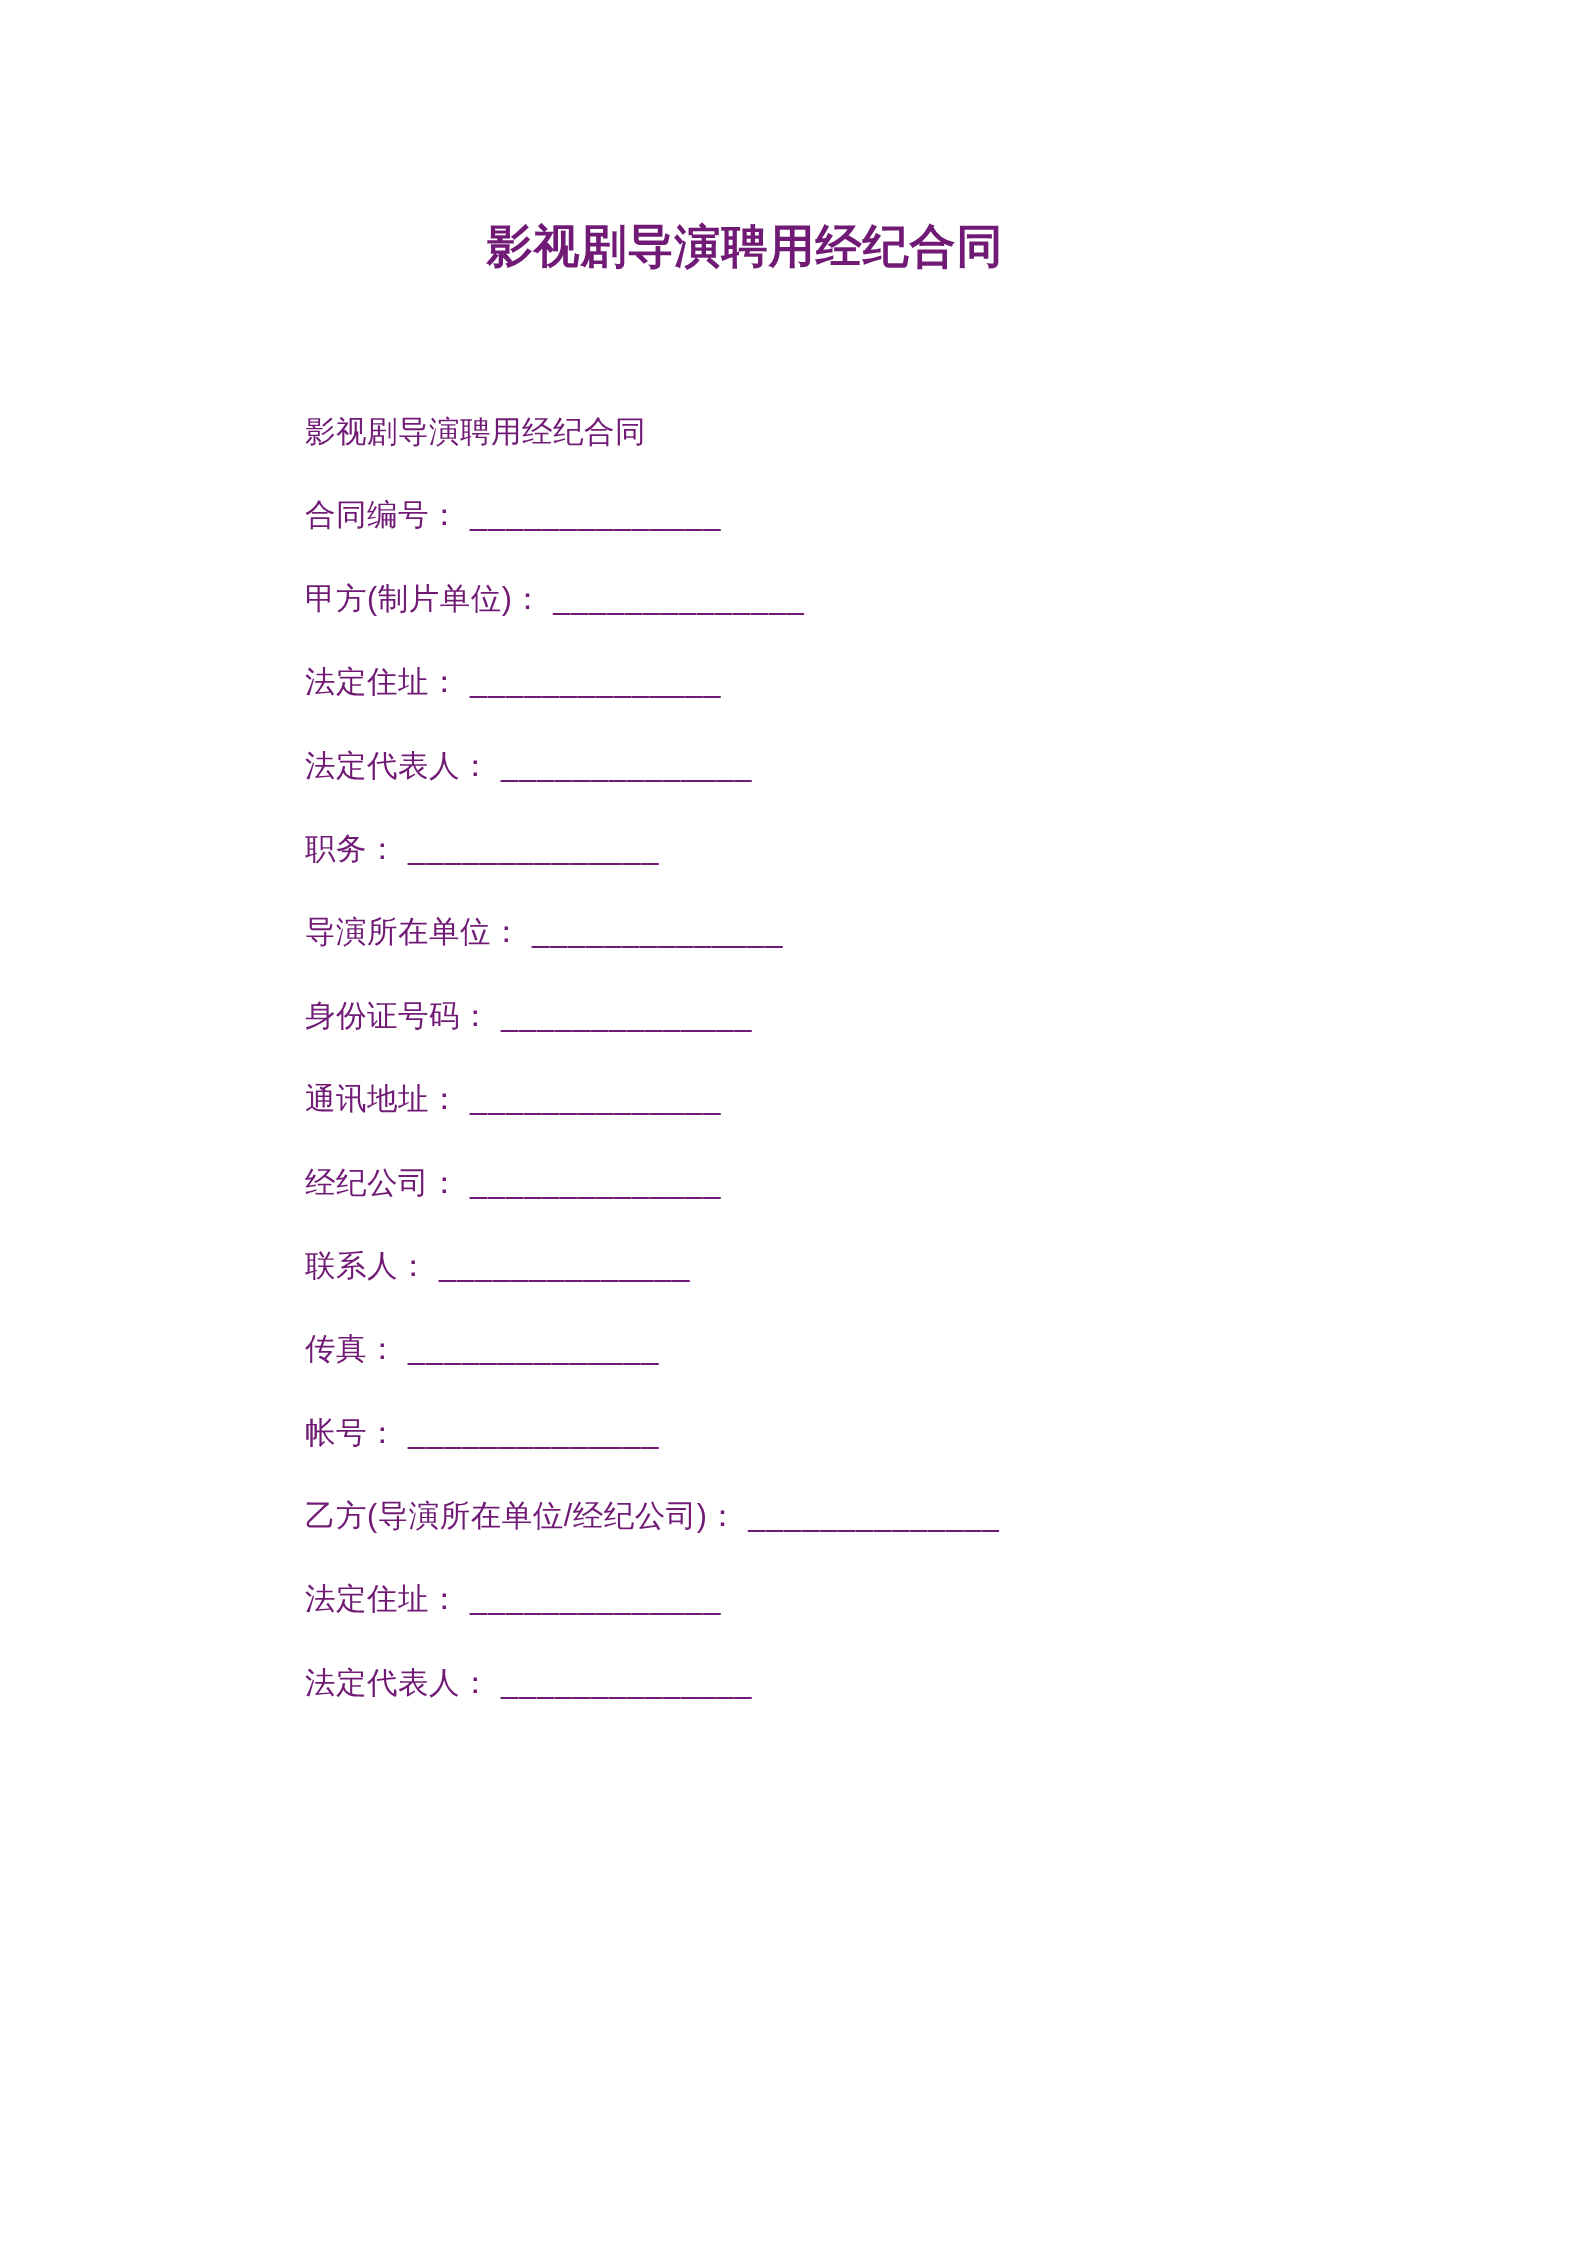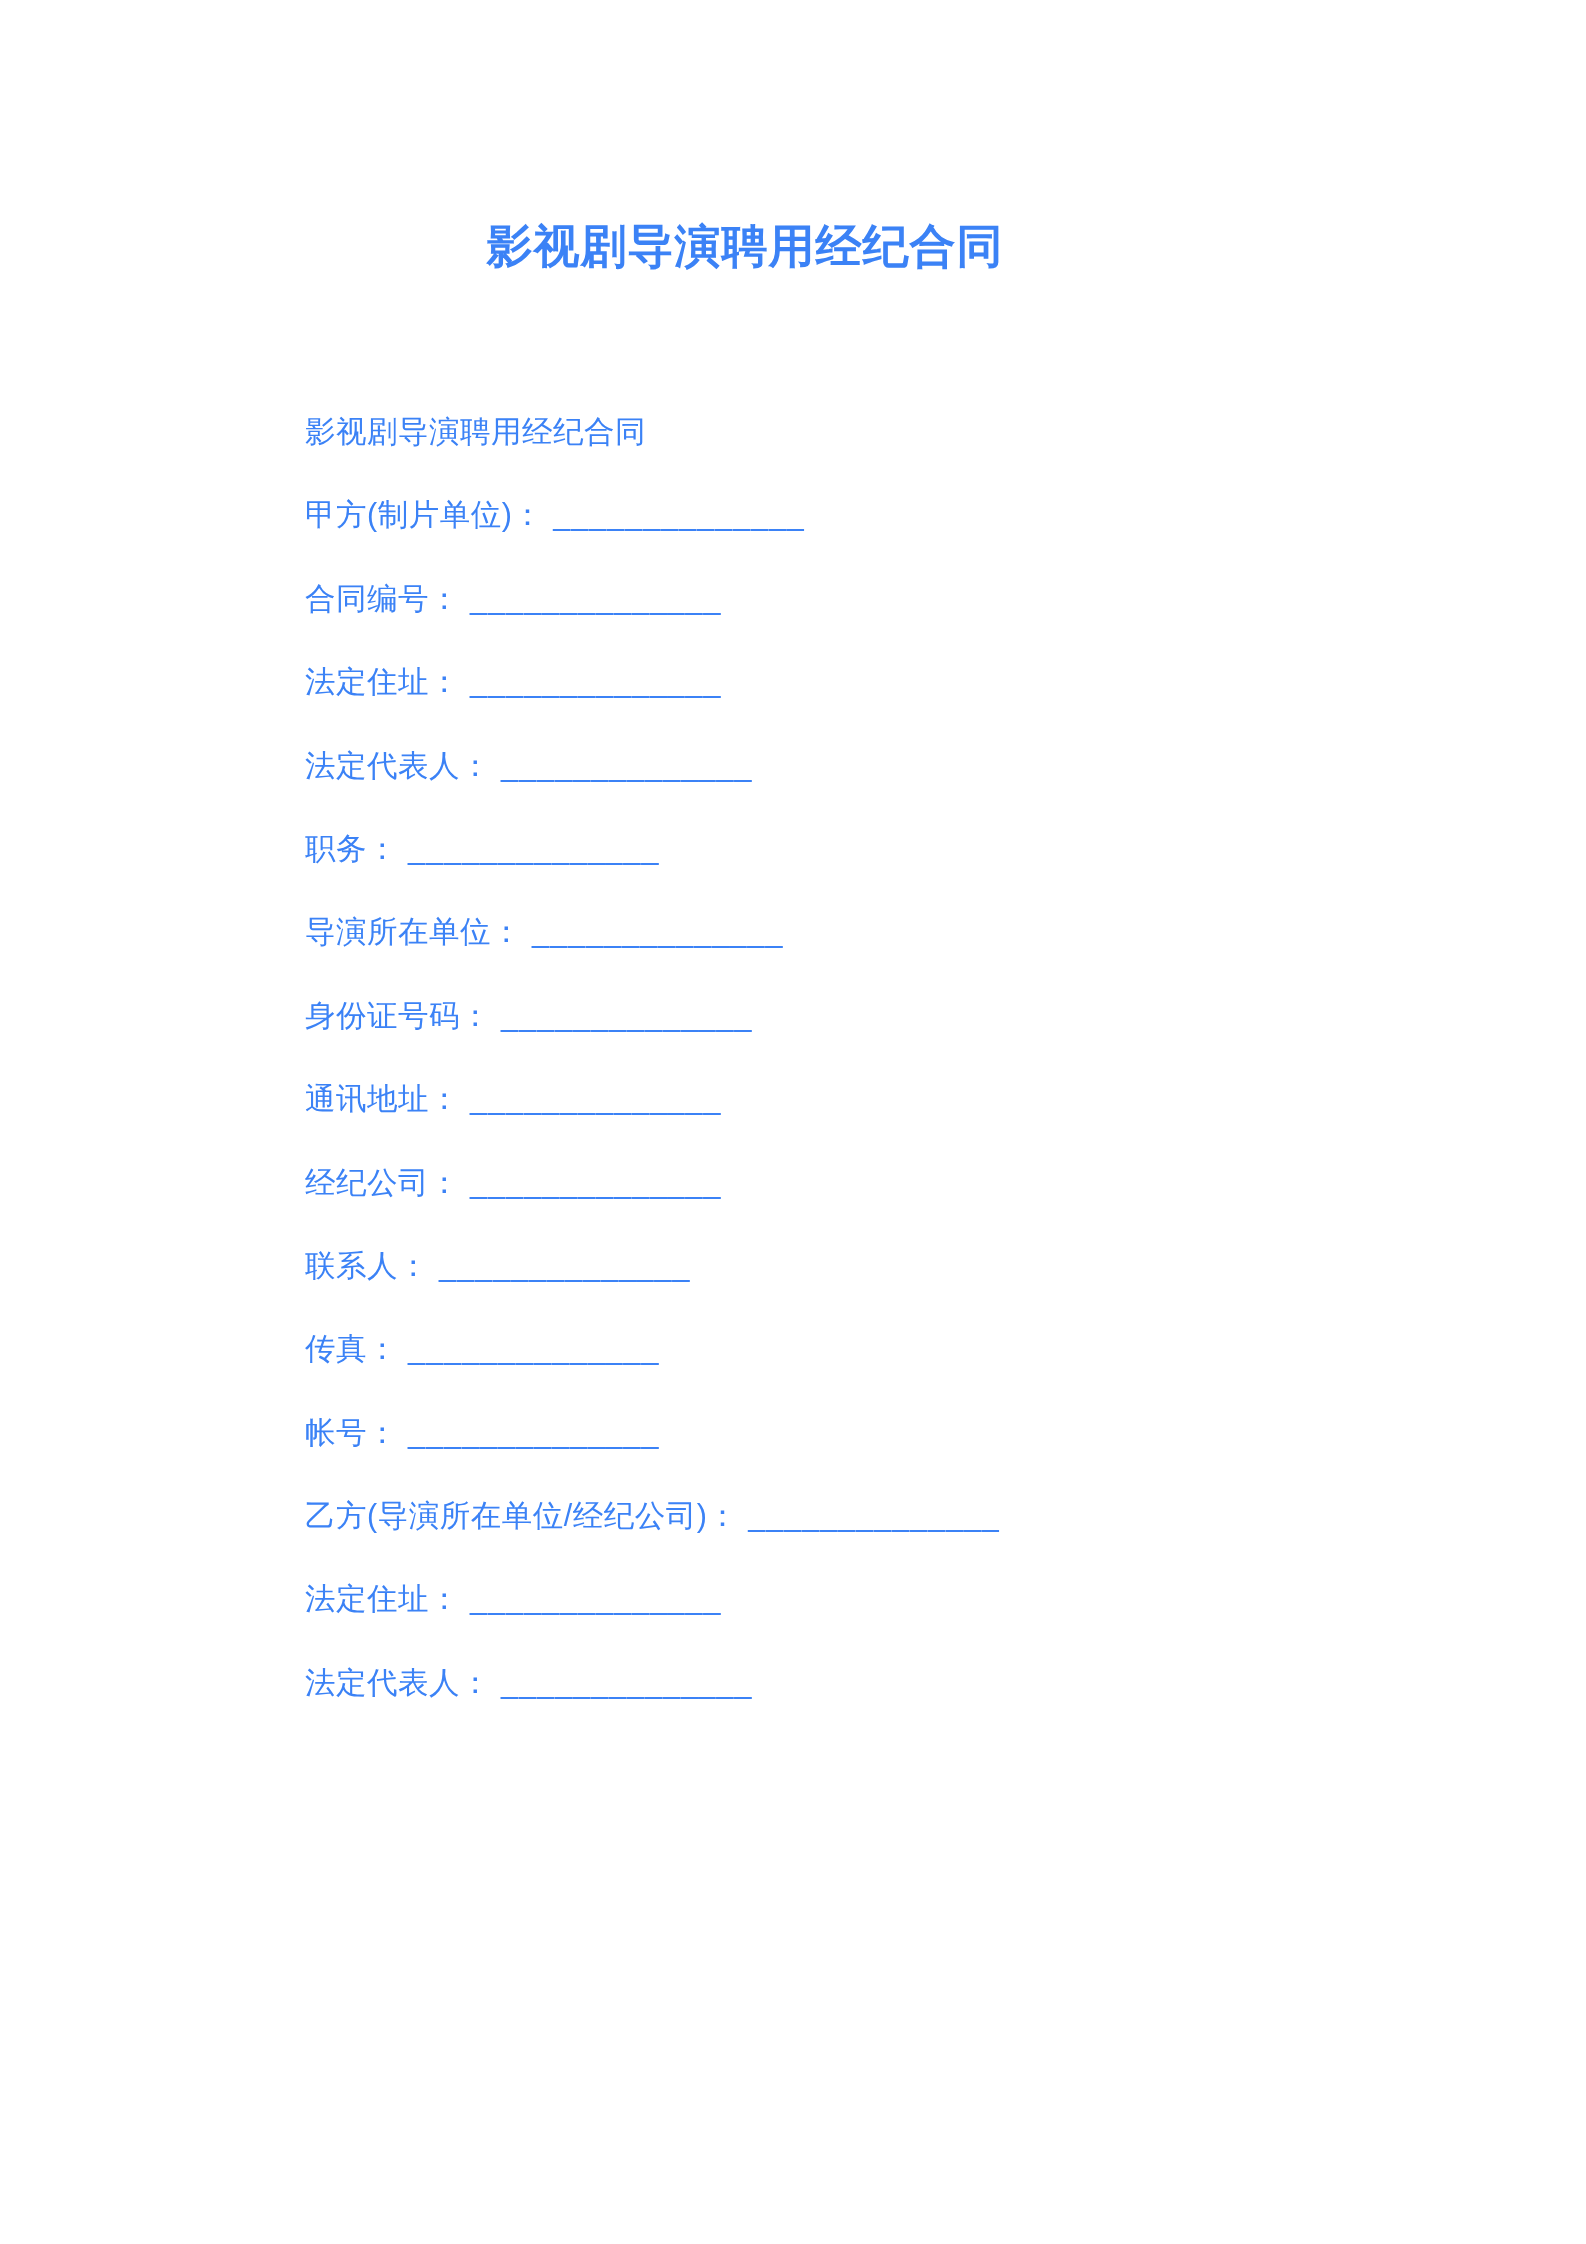--- a/index.html
+++ b/index.html
@@ -7,21 +7,21 @@
     padding: 0;
     background: #ffffff;
   }
   .page {
     position: relative;
     width: 1586px;
     height: 1912px;
     background: #ffffff;
     overflow: hidden;
     font-family: "Liberation Sans", "DejaVu Sans", sans-serif;
-    color: #3b82f6;
+    color: #701a75;
   }
   .doc-title {
     position: absolute;
     top: 213px;
     left: 305px;
     width: 880px;
     margin: 0;
     text-align: center;
     font-size: 46px;
     line-height: 66px;
@@ -59,25 +59,25 @@
 <div class="page">
   <h1 class="doc-title">影视剧导演聘用经纪合同</h1>
 
   <div class="doc-body">
 
       <p class="line">
         <span class="label">影视剧导演聘用经纪合同</span><span class="blank"></span>
       </p>
 
       <p class="line">
-        <span class="label">甲方(制片单位)：</span><span class="blank">______________</span>
+        <span class="label">合同编号：</span><span class="blank">______________</span>
       </p>
 
       <p class="line">
-        <span class="label">合同编号：</span><span class="blank">______________</span>
+        <span class="label">甲方(制片单位)：</span><span class="blank">______________</span>
       </p>
 
       <p class="line">
         <span class="label">法定住址：</span><span class="blank">______________</span>
       </p>
 
       <p class="line">
         <span class="label">法定代表人：</span><span class="blank">______________</span>
       </p>
 

